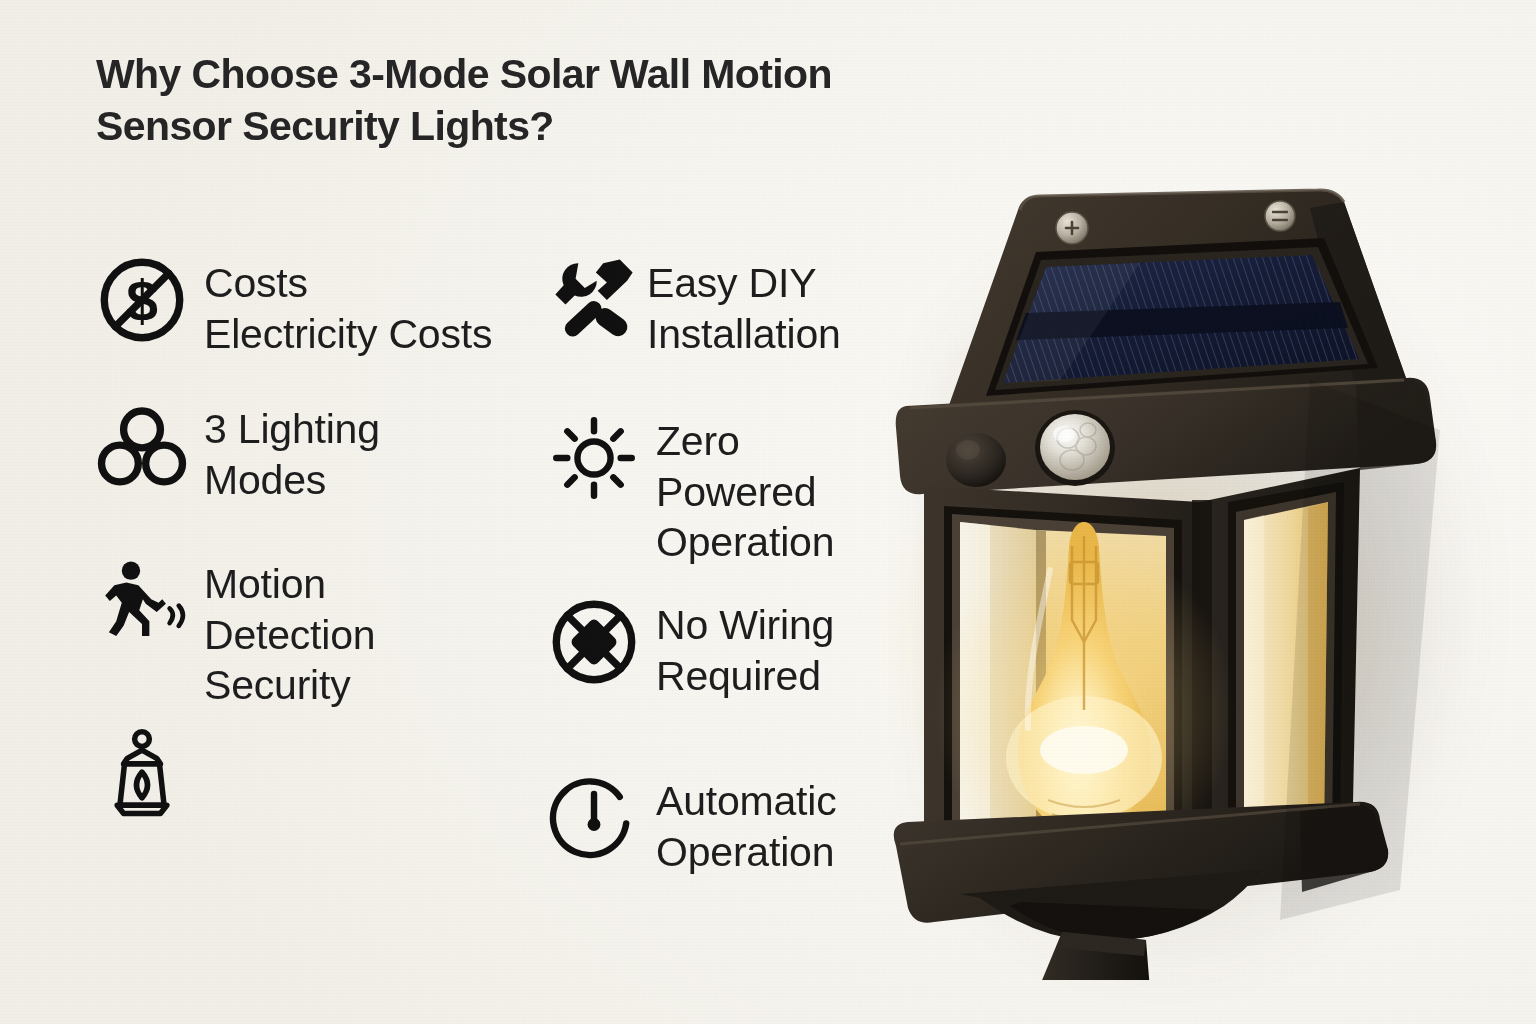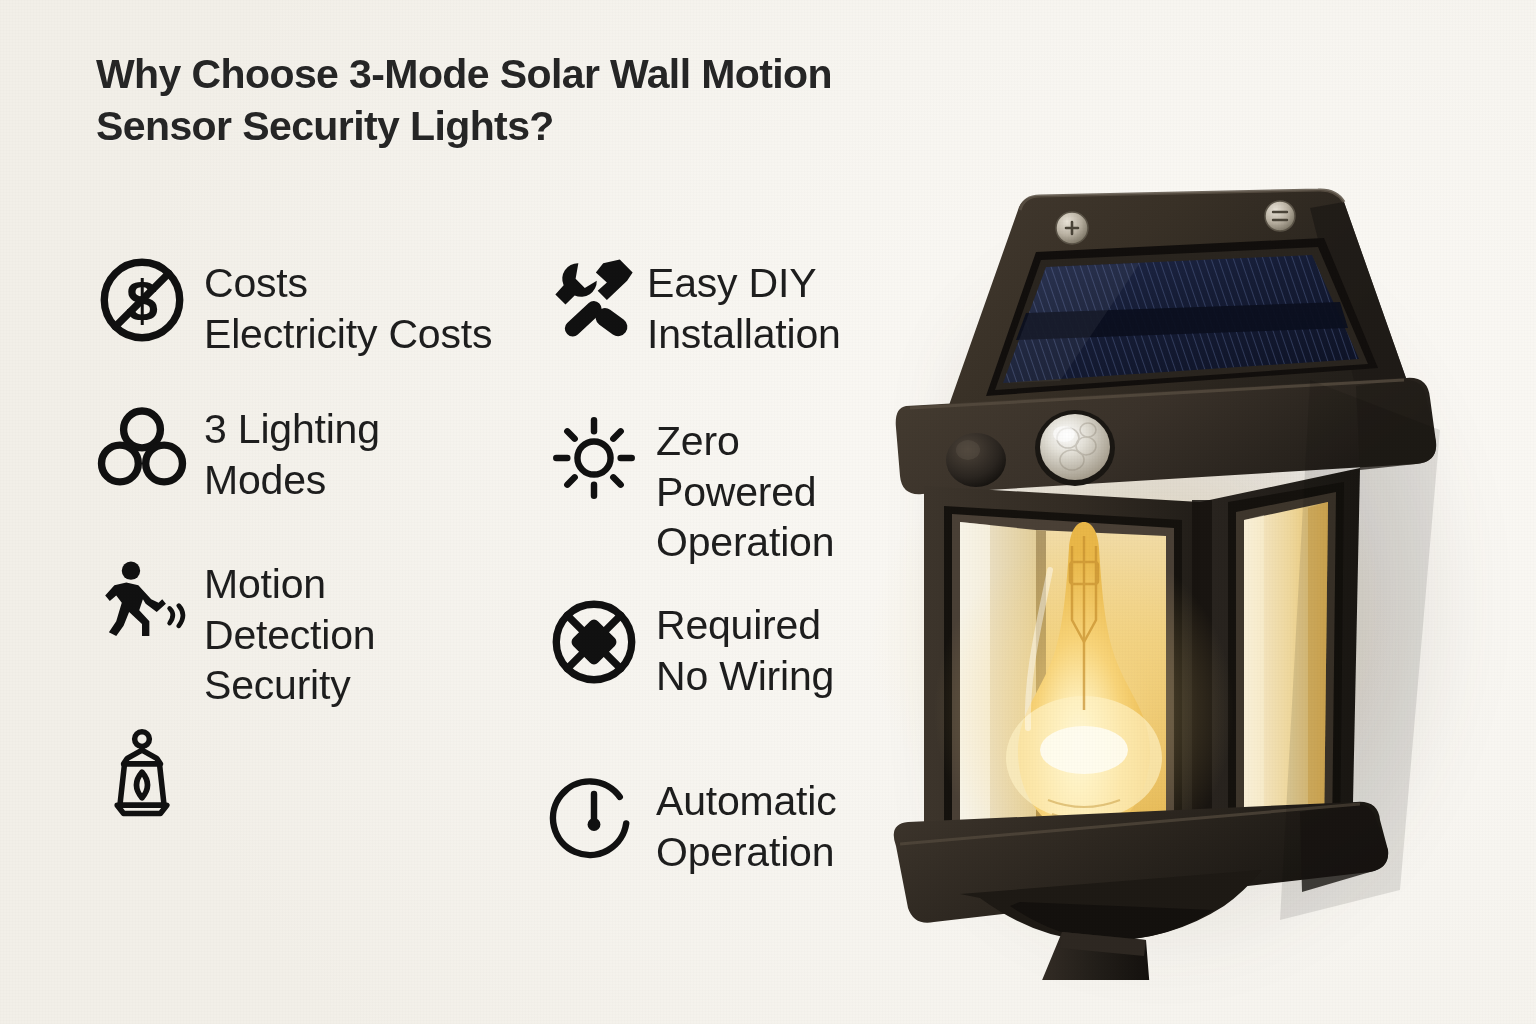--- a/index.html
+++ b/index.html
@@ -236,22 +236,22 @@
     <div class="feature col-r row-r3">
       <span class="ic">
         <svg viewBox="0 0 100 100">
           <circle cx="50" cy="50" r="41" fill="none" stroke="#111" stroke-width="8"></circle>
           <line x1="21" y1="79" x2="79" y2="21" stroke="#111" stroke-width="8" stroke-linecap="round"></line>
           <line x1="21" y1="21" x2="79" y2="79" stroke="#111" stroke-width="8" stroke-linecap="round"></line>
           <rect x="31" y="31" width="38" height="38" rx="6" fill="#111" transform="rotate(45 50 50)"></rect>
         </svg>
       </span>
       <span class="lbl">
+        <span>No Wiring</span>
         <span>Required</span>
-        <span>No Wiring</span>
       </span>
     </div>
 
     <div class="feature col-r row-r4">
       <span class="ic">
         <svg viewBox="0 0 100 100">
           <path d="M78 27 A40 40 0 1 0 85 56" fill="none" stroke="#111" stroke-width="7" stroke-linecap="round"></path>
           <line x1="50" y1="24" x2="50" y2="56" stroke="#111" stroke-width="7" stroke-linecap="round"></line>
           <circle cx="50" cy="57" r="7" fill="#111"></circle>
         </svg>

